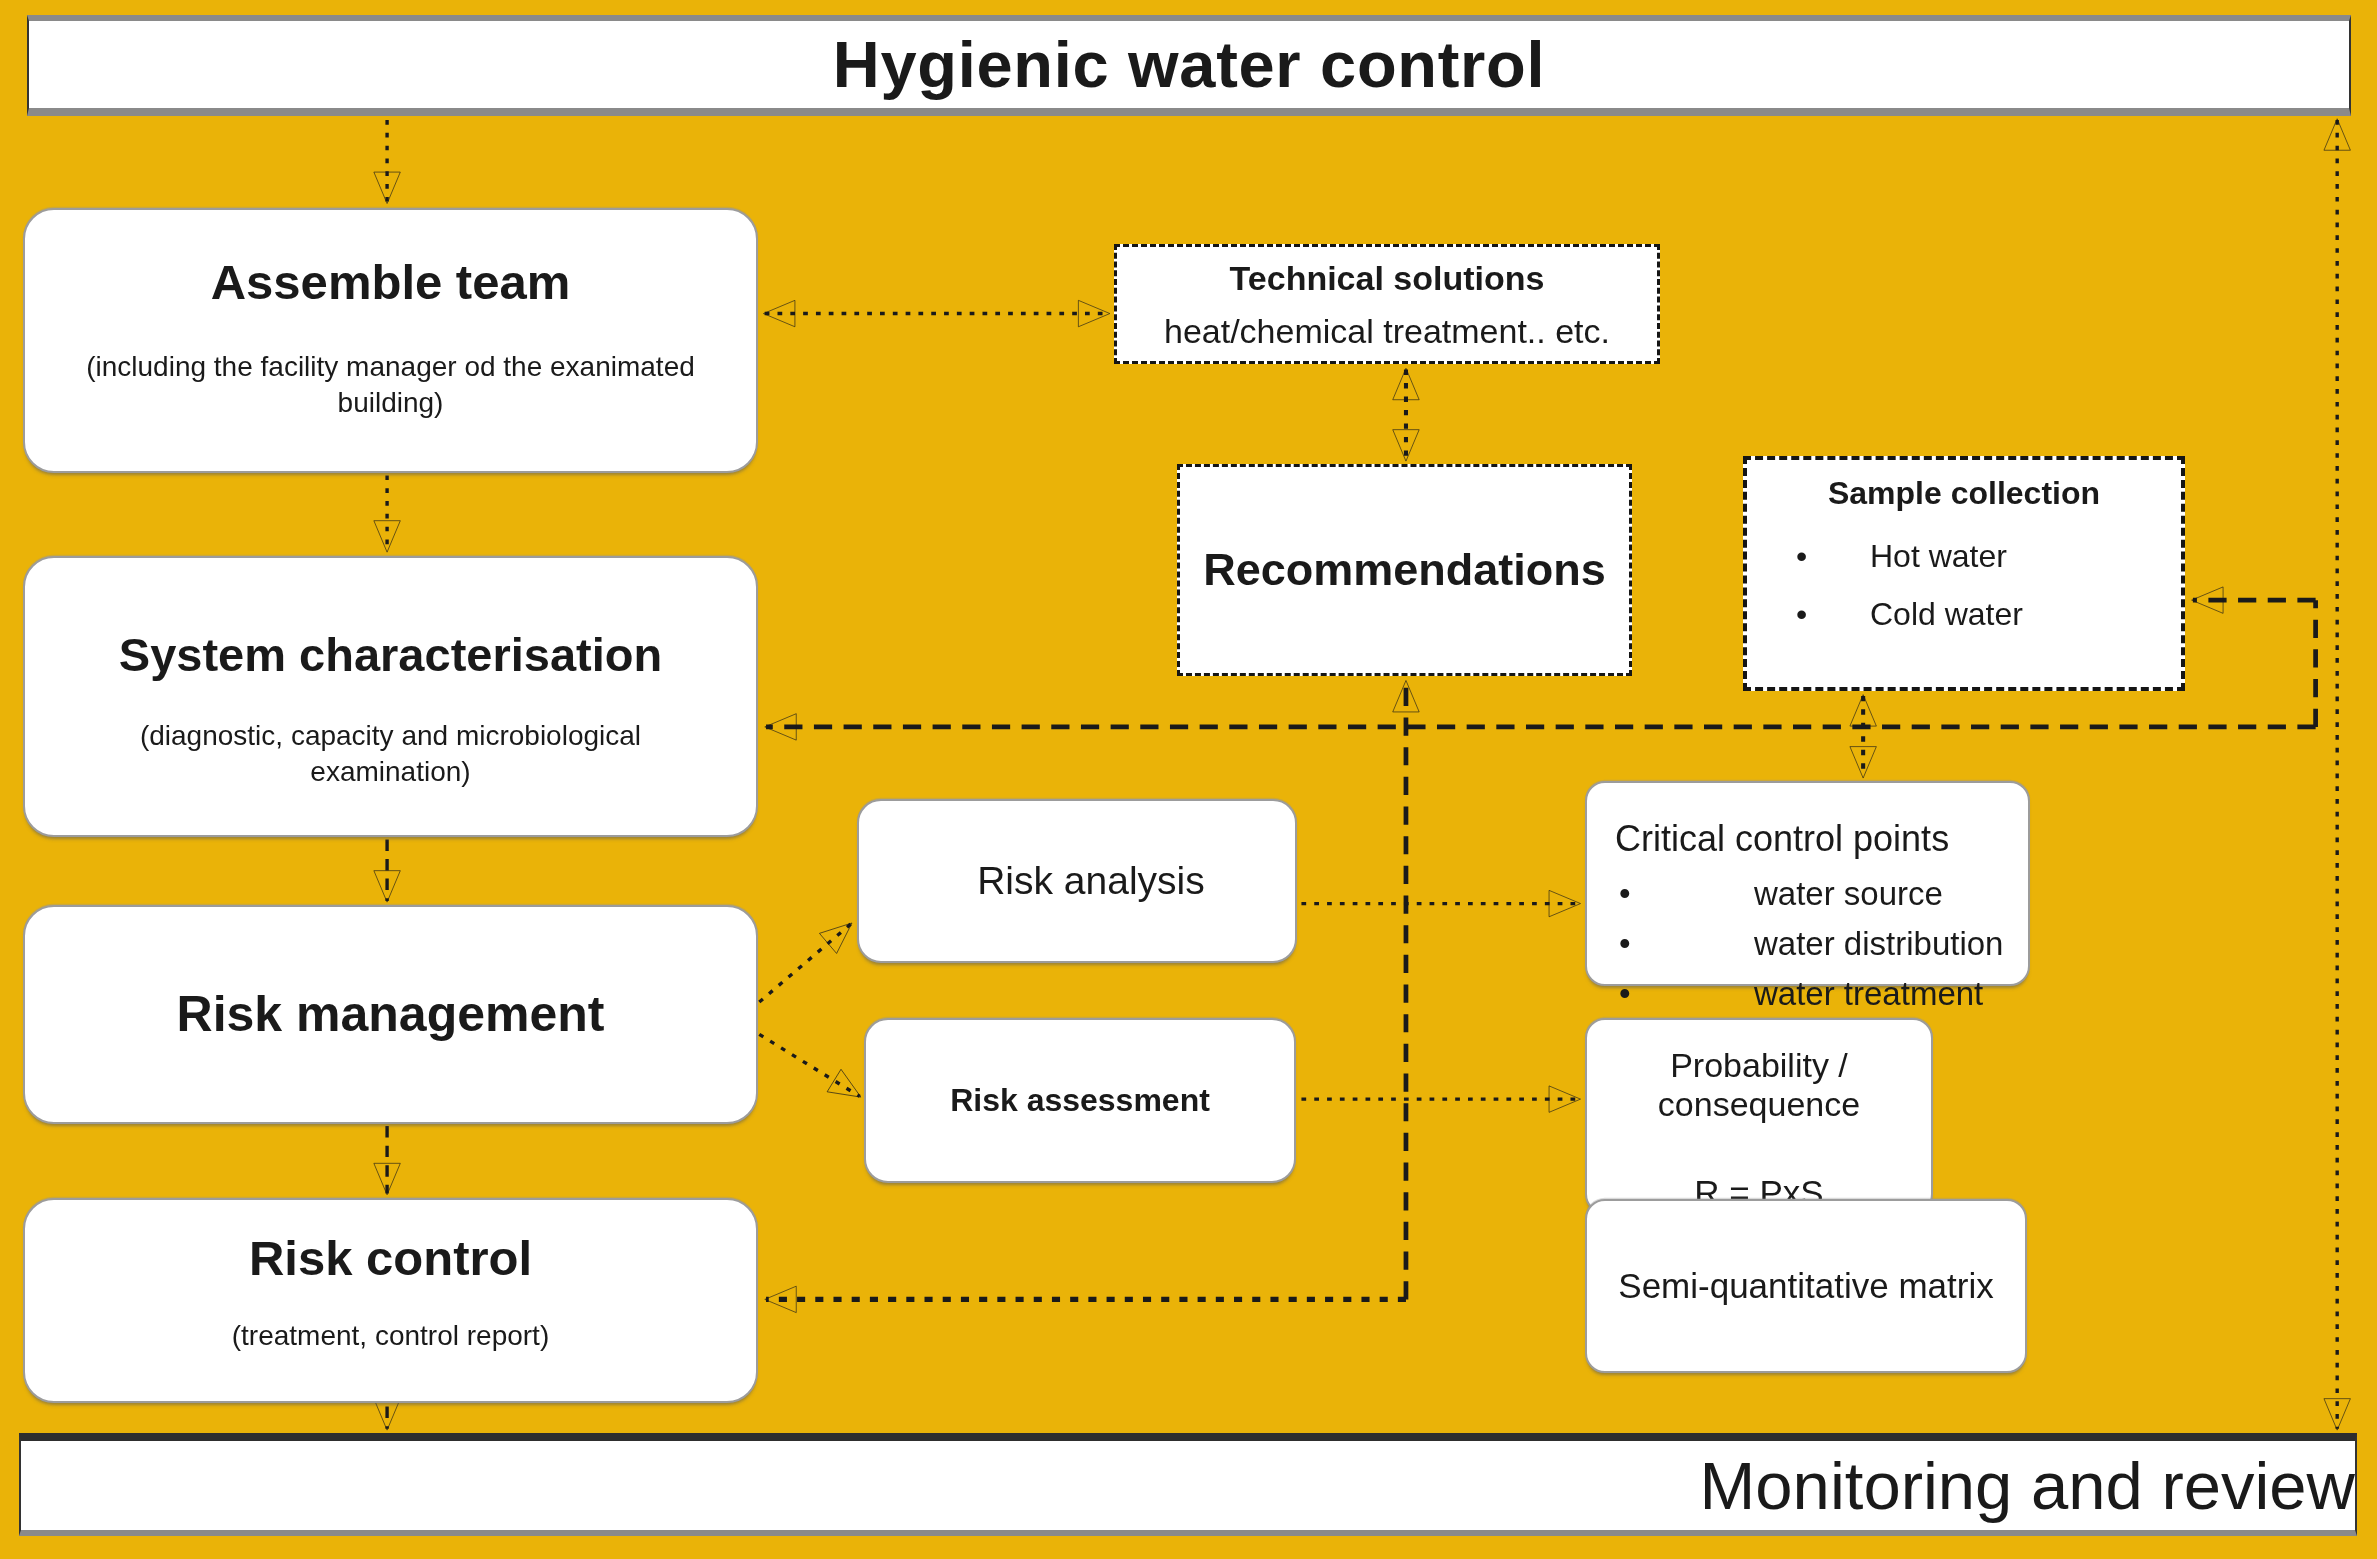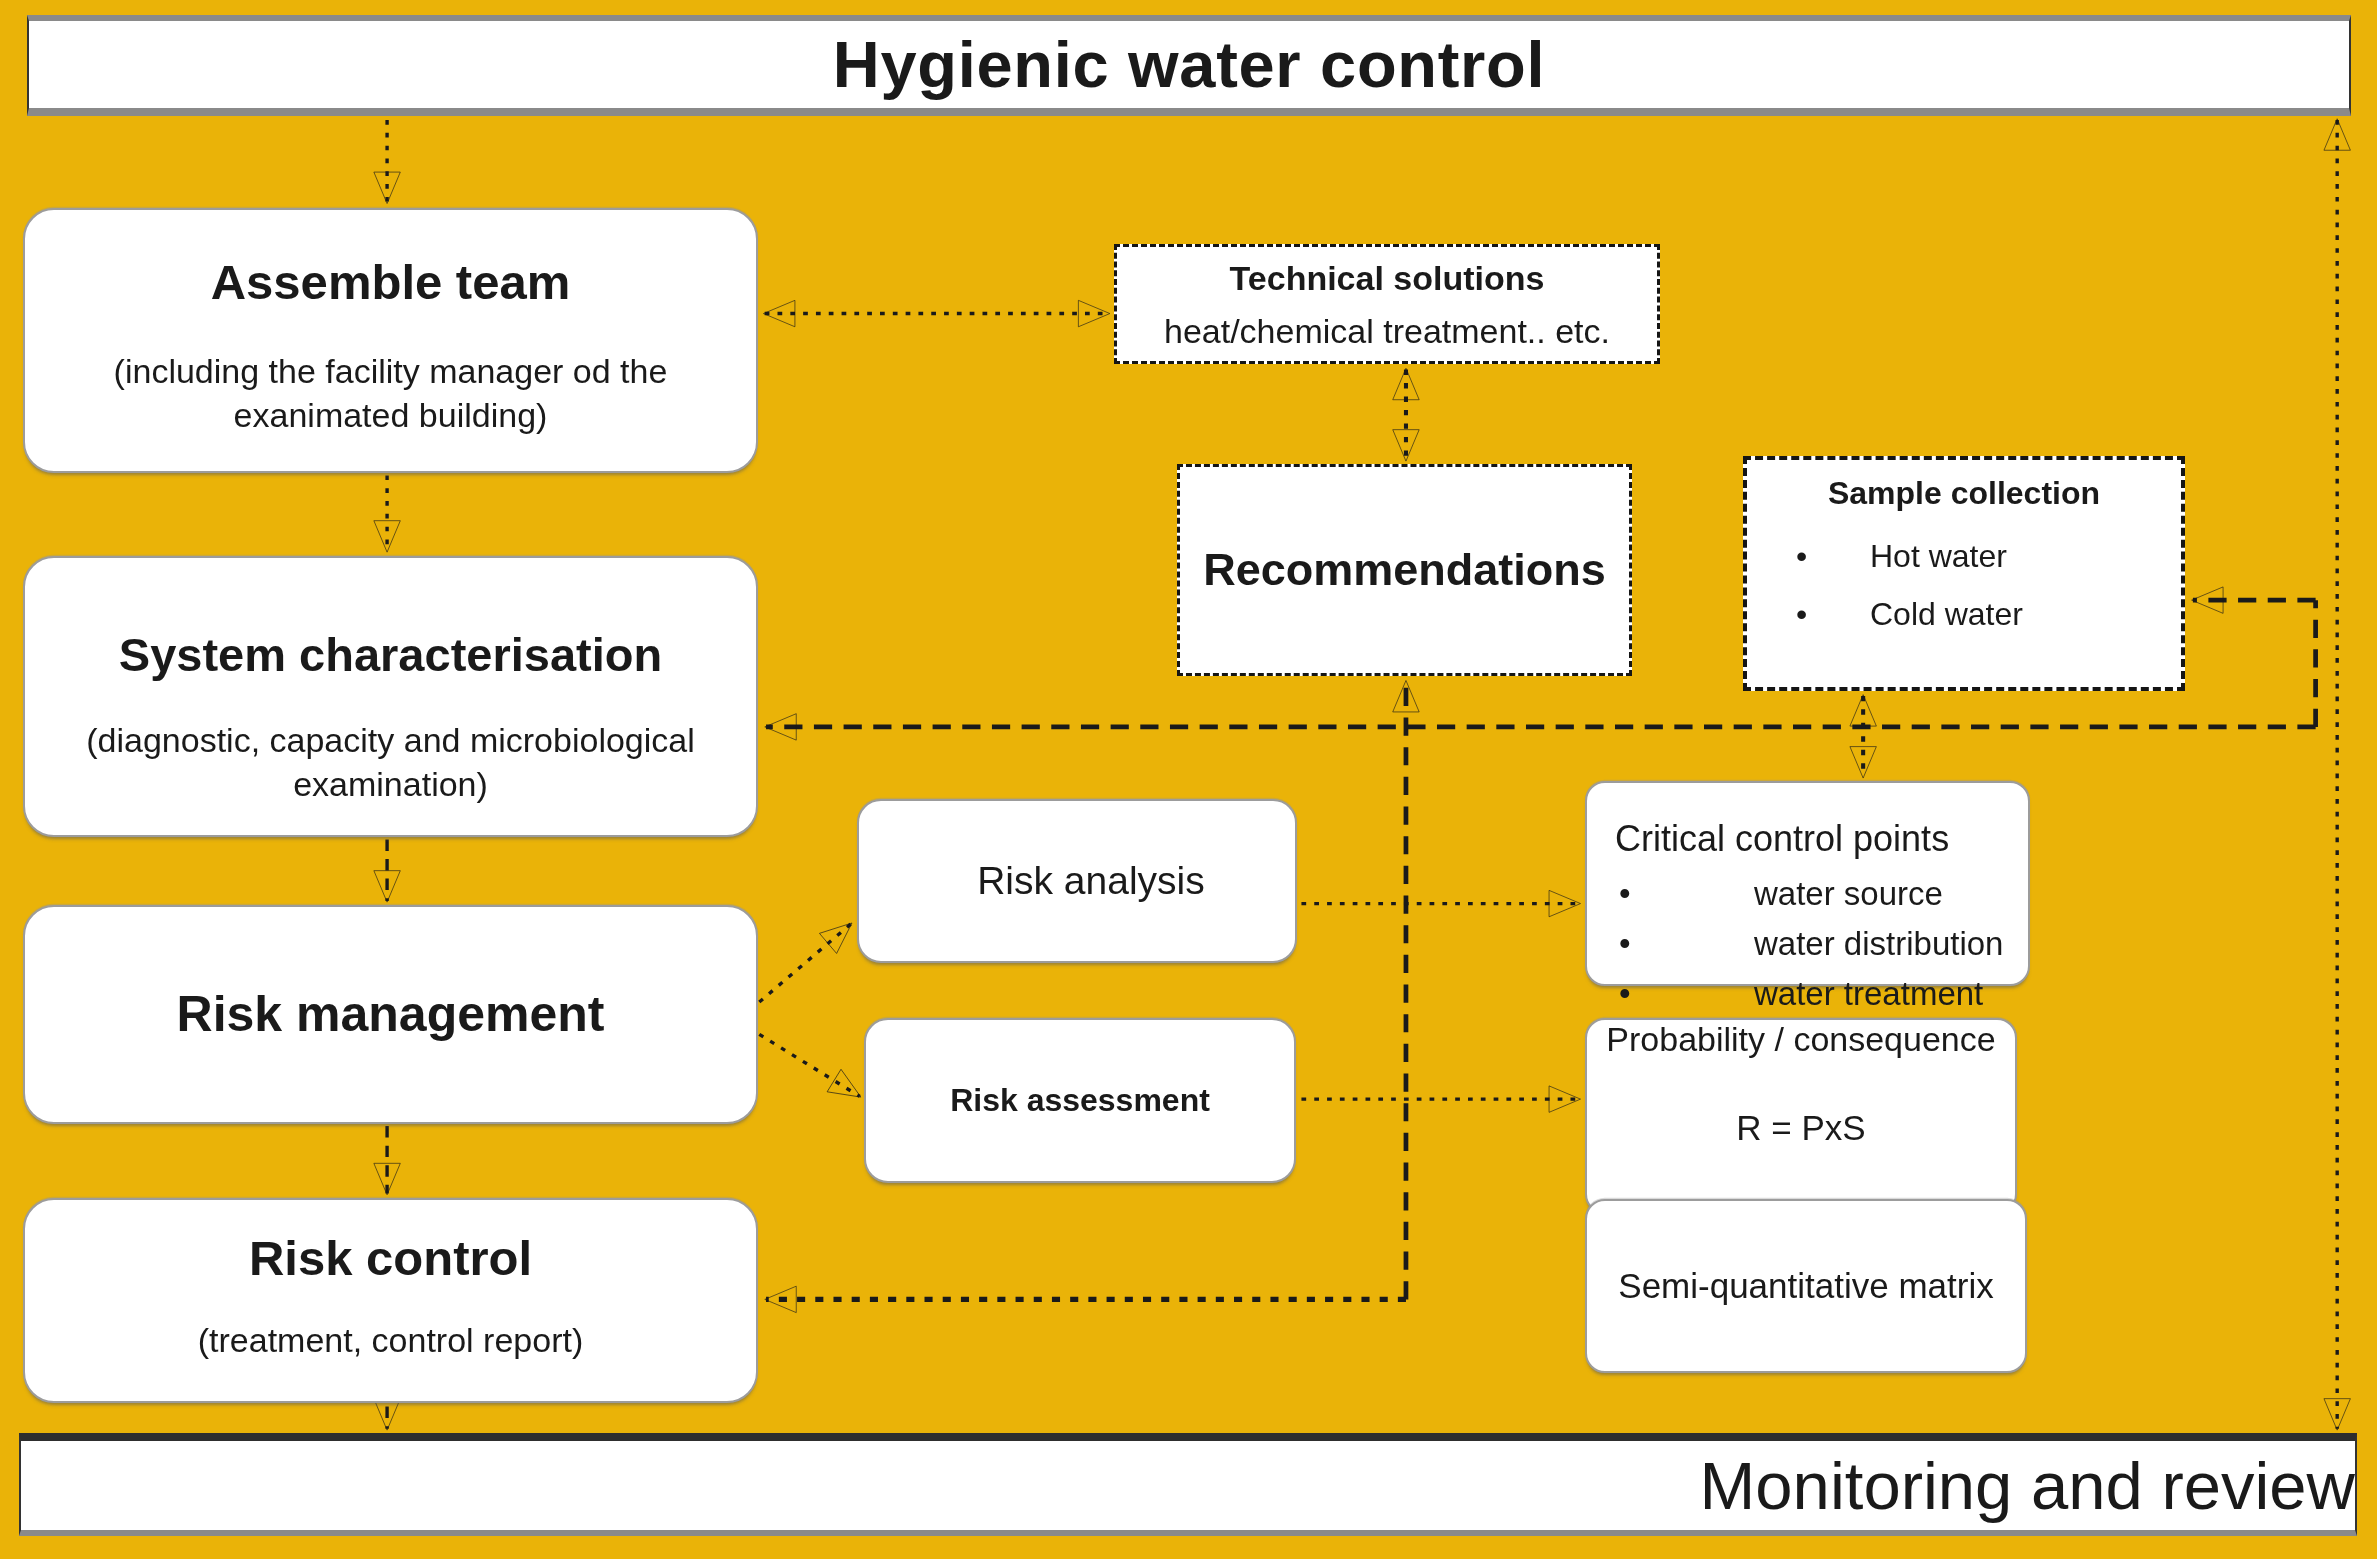--- a/index.html
+++ b/index.html
@@ -64,21 +64,21 @@
     display: flex;
     flex-direction: column;
     align-items: center;
     text-align: center;
   }
 
   .t-xl  { font-size: 49px; font-weight: 700; line-height: 1.1; }
   .t-lg  { font-size: 45px; font-weight: 700; line-height: 1.1; }
   .t-md  { font-size: 34px; font-weight: 700; line-height: 1.15; }
   .t-reg { font-size: 36px; font-weight: 400; line-height: 1.2; }
-  .sub   { font-size: 34px; font-weight: 400; line-height: 1.3; }
+  .sub   { font-size: 28px; font-weight: 400; line-height: 1.3; }
 
   .left-col-box .sub { max-width: 634px; }
 
   
   .b-row { display: flex; align-items: baseline; width: 100%; box-sizing: border-box; text-align: left; }
   .b-dot { flex: none; }
 
   
   #wires { position: absolute; left: 0; top: 0; }
   #wires path { fill: none; stroke: #1a1a1a; }
@@ -200,21 +200,21 @@
     <div class="b-row" style="padding-left:32px; margin-top:12px; font-size:33px;">
       <span class="b-dot" style="width:135px;">•</span>
       <span>water distribution</span>
     </div>
     <div class="b-row" style="padding-left:32px; margin-top:12px; font-size:33px;">
       <span class="b-dot" style="width:135px;">•</span>
       <span>water treatment</span>
     </div>
   </div>
 
-  <div class="box" style="left:1585px; top:1018px; width:432px; height:196px; border-radius:20px; ">
+  <div class="box" style="left:1585px; top:1018px; width:348px; height:196px; border-radius:20px; padding-top:26px;">
     <div style="font-size:34px; font-weight:400;">Probability / consequence</div>
     <div style="font-size:35px; font-weight:400; margin-top:49px;">R = PxS</div>
   </div>
 
   <div class="box" style="left:1585px; top:1199px; width:442px; height:174px; border-radius:20px; justify-content:center;">
     <div style="font-size:35px; font-weight:400;">Semi-quantitative matrix</div>
   </div>
 
 </div>
 

